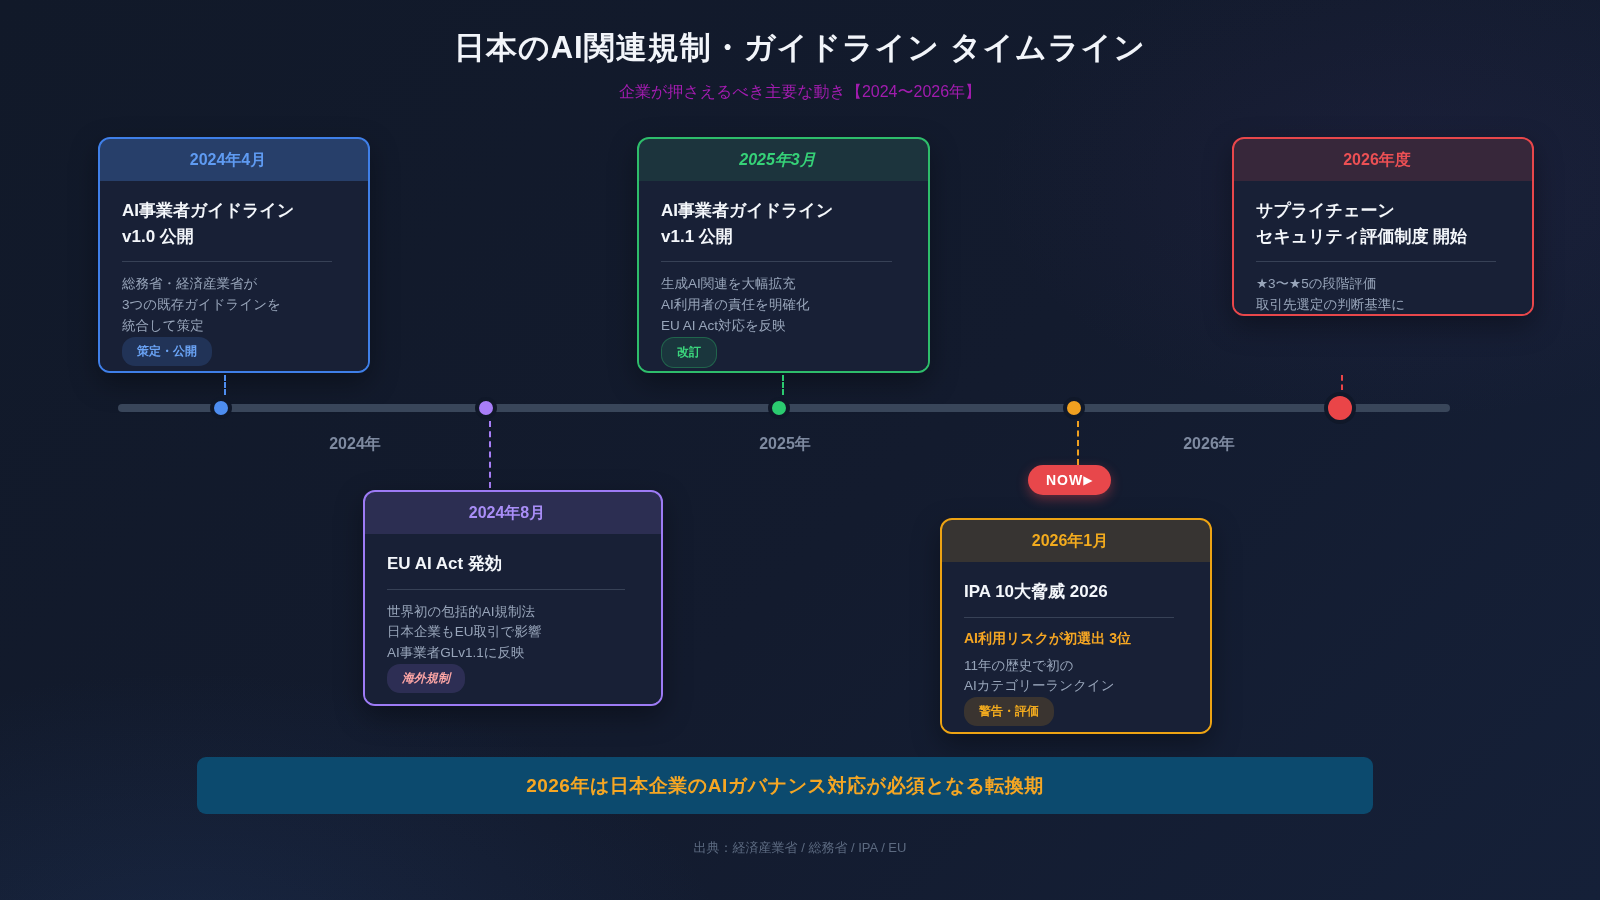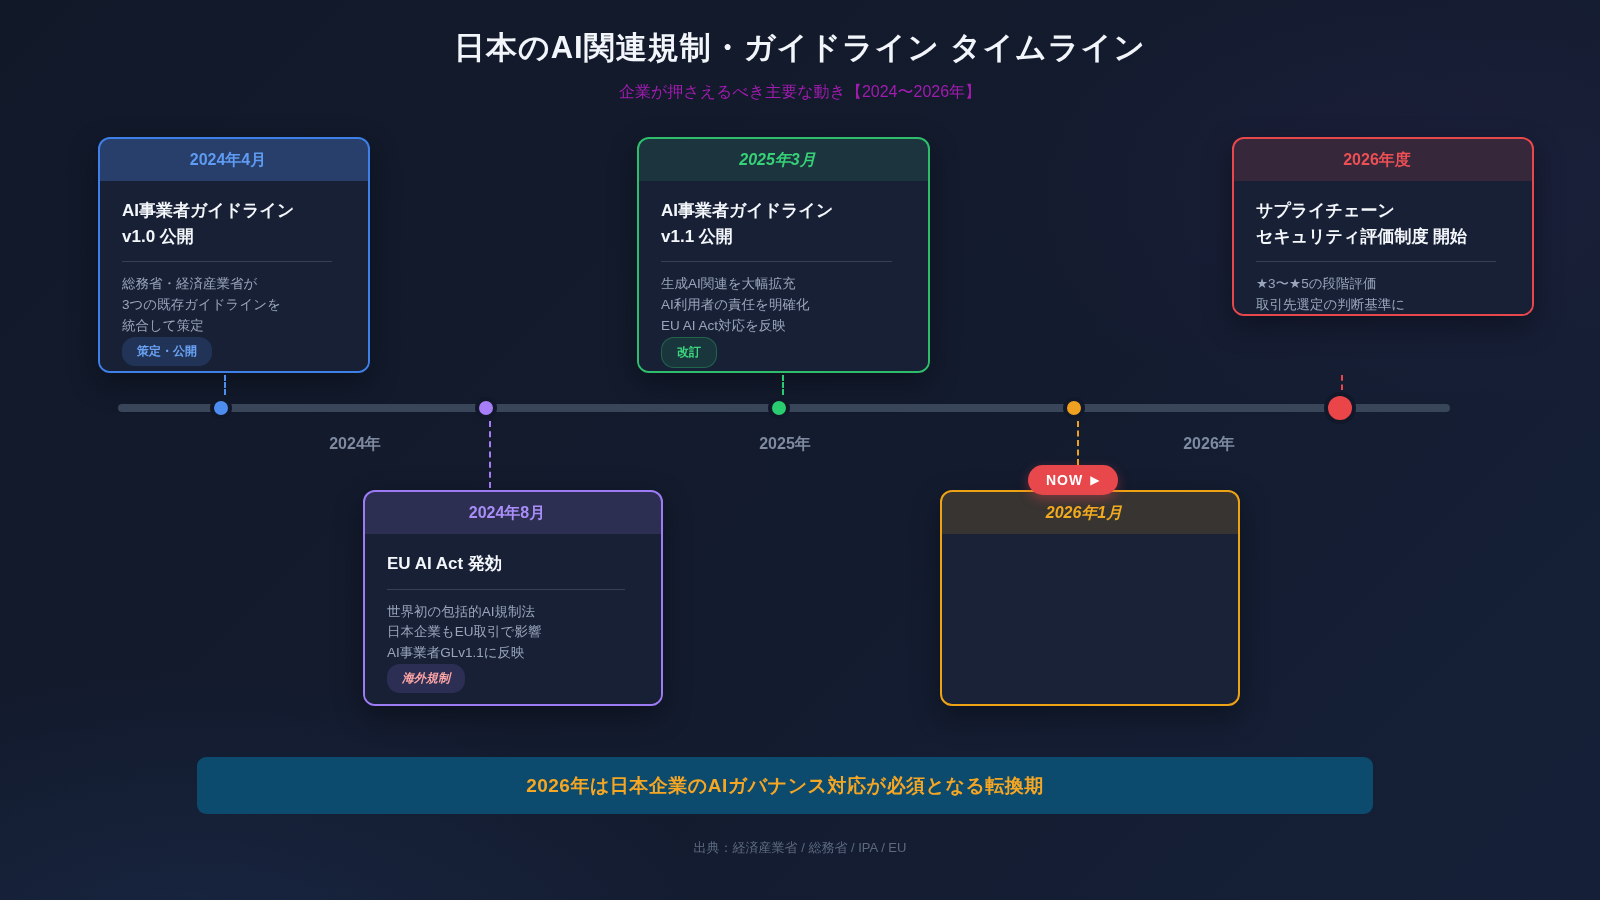--- a/index.html
+++ b/index.html
@@ -86,21 +86,21 @@
   .card.orange .badge { background: rgba(237, 163, 19, 0.16); color: #f2ab1e; }
 
   .card.red    { border-color: #e8474b; }
   .card.red    .card-header { background: rgba(232, 71, 75, 0.14); color: #ec5054; }
   .card.red    .badge { background: rgba(232, 71, 75, 0.15); color: #ec5054; text-align: center; }
 
   .card-blue   { left:  98px;  top: 137px; width: 272px; height: 236px; }
   .card-green  { left: 637px;  top: 137px; width: 293px; height: 236px; }
   .card-red    { left: 1185px; top: 137px; width: 302px; height: 179px; margin-left: 47px; }
   .card-purple { left: 363px;  top: 490px; width: 300px; height: 216px; }
-  .card-orange { left: 940px;  top: 490px; width: 300px; height: 216px; font-style: italic; }
+  .card-orange { left: 940px;  top: 518px; width: 272px; height: 216px; }
 
   
   .timeline-bar {
     position: absolute; left: 118px; top: 404px;
     width: 1332px; height: 8px; border-radius: 4px;
     background: #39465a;
   }
   .timeline-dot {
     position: absolute; top: 397px;
     width: 22px; height: 22px; border-radius: 50%;
@@ -127,21 +127,21 @@
   .conn-blue   { left: 224px;  top: 375px; height: 20px; border-color: #4d8df0; }
   .conn-green  { left: 782px;  top: 375px; height: 20px; border-color: #2bcb70; }
   .conn-red    { left: 1341px; top: 375px; height: 15px; border-color: #ea4548; }
   .conn-purple { left: 489px;  top: 421px; height: 67px; border-color: #a87ef8; }
   .conn-orange { left: 1077px; top: 421px; height: 44px; border-color: #f0a020; }
 
   .now-badge {
     position: absolute; left: 1028px; top: 465px;
     height: 30px; padding: 0 18px;
     background: #e8474b; border-radius: 16px;
-    display: flex; align-items: center; gap: 7px;
+    display: flex; align-items: center; 
     color: #ffffff; font-size: 14px; font-weight: bold;
     letter-spacing: 1px;
     box-shadow: 0 4px 12px rgba(232, 71, 75, 0.4);
     z-index: 5;
   }
   .now-badge .play-icon { font-size: 12px; line-height: 1; }
 
   .bottom-banner {
     position: absolute; left: 197px; top: 757px;
     width: 1176px; height: 57px; border-radius: 9px;
@@ -232,18 +232,26 @@
       <div class="card-divider"></div>
       <div class="card-text">世界初の包括的AI規制法
 日本企業もEU取引で影響
 AI事業者GLv1.1に反映</div>
       <div class="badge">海外規制</div>
     </div>
   </div>
 
   <div class="card orange card-orange">
     <div class="card-header">2026年1月</div>
+    <div class="card-body">
+      <div class="card-title">IPA 10大脅威 2026</div>
+      <div class="card-divider"></div>
+      <div class="card-highlight">AI利用リスクが初選出 3位</div>
+      <div class="card-text">11年の歴史で初の
+AIカテゴリーランクイン</div>
+      <div class="badge">警告・評価</div>
+    </div>
   </div>
 
   <div class="bottom-banner">2026年は日本企業のAIガバナンス対応が必須となる転換期</div>
   <div class="page-footer">出典：経済産業省 / 総務省 / IPA / EU</div>
 
 </div>
 
 </body></html>

